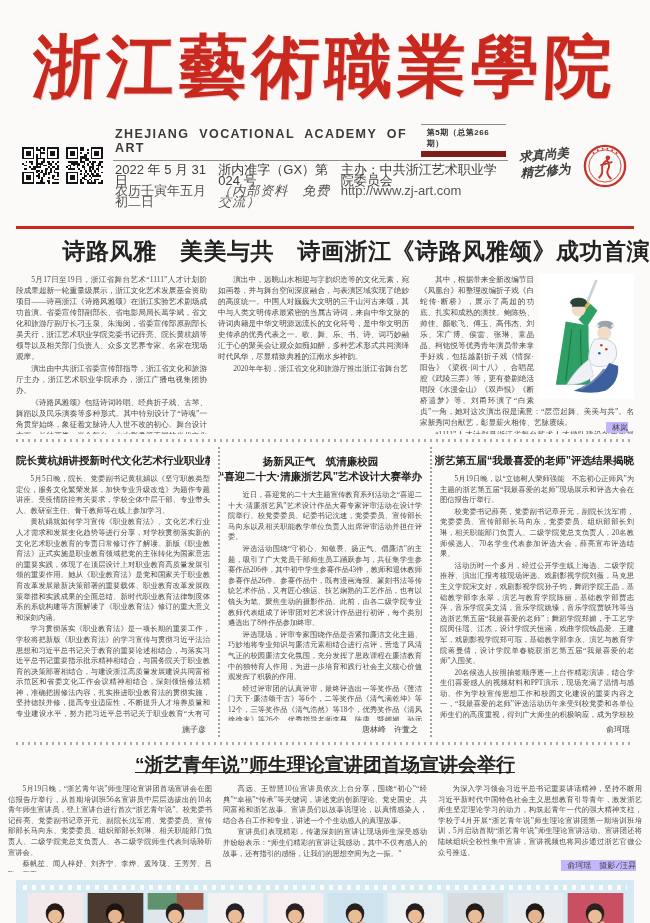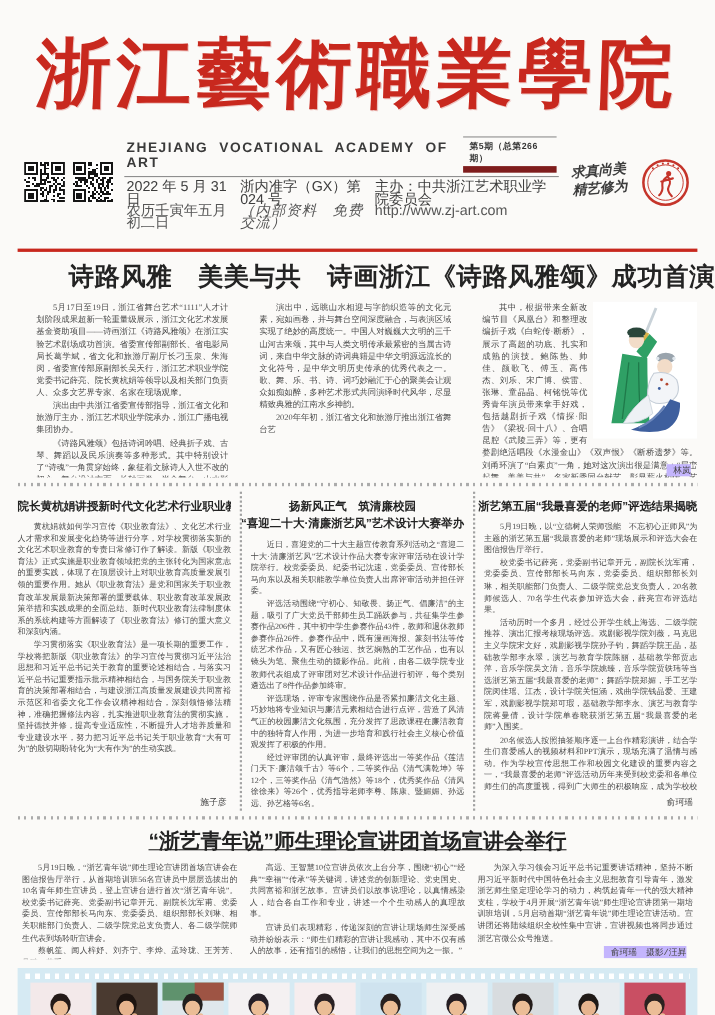--- a/index.html
+++ b/index.html
@@ -24,21 +24,21 @@
   .pub-block .l2{color:#555;}
   .pub-block.lic .l2{font-family:"Liberation Serif",serif;font-style:italic;letter-spacing:1px;}
   .motto{font-family:"DejaVu Serif",serif;font-style:italic;font-weight:bold;font-size:12.5px;
          color:#3c3c3c;line-height:16px;transform:rotate(-5deg);padding:0 2px 6px;white-space:nowrap;}
   .seal{width:46px;height:46px;flex:0 0 auto;}
   .red-rule{height:3px;background:#c8281e;margin:0 16px;}
   
   .lead-headline{font-size:23px;font-weight:900;color:#232323;text-align:right;
                  margin:7px 0 7px;letter-spacing:.5px;font-family:"Liberation Sans",sans-serif;}
   .lead-body{display:flex;gap:11px;margin:0 16px;height:160px;}
-  .lead-col{flex:1;overflow:hidden;position:relative;margin-left:17px;}
+  .lead-col{flex:1;overflow:hidden;position:relative;}
   .lead-col.wide{flex:1.12;}
   p.body{font-family:"Liberation Serif",serif;font-size:7.6px;line-height:11px;color:#4a4a4a;
          text-align:justify;text-indent:2em;margin-bottom:1px;}
   .opera{float:right;width:95px;height:122px;margin:0 0 2px 5px;}
   .abs-byline{position:absolute;right:6px;bottom:1px;font-size:8px;color:#444;
               font-family:Liberation Mono, monospace;background:#c4b5fd;padding-left:6px;}
   .sep-h{height:3px;margin:5px 16px;background:repeating-linear-gradient(90deg,#ababab 0 2px,transparent 2px 6px);}
   
   .mid{display:flex;margin:2px 16px 0;height:290px;}
   .mid-col{flex:1;padding:0 8px;overflow:hidden;display:flex;flex-direction:column;}
@@ -46,21 +46,21 @@
   .mid-col:first-child{padding-left:0;}
   .mid-col:last-child{padding-right:0;}
   .mid-headline{font-weight:900;color:#232323;text-align:center;font-size:10.5px;
                 margin:7px 0 6px;white-space:nowrap;overflow:hidden;}
   .mid-headline .h2l{display:block;line-height:15px;}
   .mid-text{flex:1;overflow:hidden;}
   .mid-text p.body{font-size:7.3px;line-height:10.6px;}
   .byline{text-align:right;font-size:8px;color:#444;font-family:"Liberation Serif",serif;padding:3px 4px 2px;}
   
   .bottom-headline{font-size:19px;font-weight:900;color:#232323;text-align:center;margin:7px 0 6px;text-decoration:underline;}
-  .bottom-body{display:flex;gap:11px;margin:0 20px;height:88px;}
+  .bottom-body{display:flex;gap:11px;margin:0 8px;height:88px;}
   .bottom-col{flex:1;overflow:hidden;position:relative;}
   .bottom-col p.body{font-size:7.3px;line-height:10.6px;}
   
   .strip{margin:8px 16px 0;background:#d6eaf3;padding:4px 5px;}
   .perf{height:5px;background:repeating-linear-gradient(90deg,#fff 0 4px,transparent 4px 9px);margin:1px 2px;}
   .strip-row{display:flex;gap:3px;justify-content:center;margin:3px 0;}
   .sphoto{width:57px;height:82px;overflow:hidden;flex:0 0 auto;}
   .sphoto svg{display:block;width:100%;height:100%;}
 </style>
 </head>
@@ -428,36 +428,38 @@
       <span class="abs-byline">林岚</span>
     </div>
   </div>
 
   <div class="sep-h"></div>
 
   <div class="mid">
     <div class="mid-col">
       <div class="mid-headline">院长黄杭娟讲授新时代文化艺术行业职业教育</div>
       <div class="mid-text">
+        <p class="body">5月5日晚，院长、党委副书记黄杭娟以《坚守职教类型定位，服务文化繁荣发展，加快专业升级改造》为题作专题讲座。受疫情防控有关要求，学校全体中层干部、专业带头人、教研室主任、骨干教师等在线上参加学习。</p>
         <p class="body">黄杭娟就如何学习宣传《职业教育法》、文化艺术行业人才需求和发展变化趋势等进行分享，对学校贯彻落实新的文化艺术职业教育的专责日常修订作了解读。新版《职业教育法》正式实施是职业教育领域把党的主张转化为国家意志的重要实践，体现了在顶层设计上对职业教育高质量发展引领的重要作用。她从《职业教育法》是党和国家关于职业教育改革发展最新决策部署的重要载体、职业教育改革发展政策举措和实践成果的全面总结、新时代职业教育法律制度体系的系统构建等方面解读了《职业教育法》修订的重大意义和深刻内涵。</p>
         <p class="body">学习贯彻落实《职业教育法》是一项长期的重要工作，学校将把新版《职业教育法》的学习宣传与贯彻习近平法治思想和习近平总书记关于教育的重要论述相结合，与落实习近平总书记重要指示批示精神相结合，与国务院关于职业教育的决策部署相结合，与建设浙江高质量发展建设共同富裕示范区和省委文化工作会议精神相结合，深刻领悟修法精神，准确把握修法内容，扎实推进职业教育法的贯彻实施，坚持德技并修，提高专业适应性，不断提升人才培养质量和专业建设水平，努力把习近平总书记关于职业教育“大有可为”的殷切期盼转化为“大有作为”的生动实践。</p>
       </div>
       <div class="byline">施子彦</div>
     </div>
     <div class="mid-col">
       <div class="mid-headline">
         <span class="h2l">扬新风正气　筑清廉校园</span>
         <span class="h2l">“喜迎二十大·清廉浙艺风”艺术设计大赛举办</span>
       </div>
       <div class="mid-text">
         <p class="body">近日，喜迎党的二十大主题宣传教育系列活动之“喜迎二十大·清廉浙艺风”艺术设计作品大赛专家评审活动在设计学院举行。校党委委员、纪委书记沈速，党委委员、宣传部长马向东以及相关职能教学单位负责人出席评审活动并担任评委。</p>
         <p class="body">评选活动围绕“守初心、知敬畏、扬正气、倡廉洁”的主题，吸引了广大党员干部师生员工踊跃参与，共征集学生参赛作品206件，其中初中学生参赛作品43件，教师和退休教师参赛作品26件。参赛作品中，既有漫画海报、篆刻书法等传统艺术作品，又有匠心独运、技艺娴熟的工艺作品，也有以镜头为笔、聚焦生动的摄影作品。此前，由各二级学院专业教师代表组成了评审团对艺术设计作品进行初评，每个类别遴选出了8件作品参加终审。</p>
         <p class="body">评选现场，评审专家围绕作品是否紧扣廉洁文化主题、巧妙地将专业知识与廉洁元素相结合进行点评，营造了风清气正的校园廉洁文化氛围，充分发挥了思政课程在廉洁教育中的独特育人作用，为进一步培育和践行社会主义核心价值观发挥了积极的作用。</p>
         <p class="body">经过评审团的认真评审，最终评选出一等奖作品《莲洁门天下·廉洁颂千古》等6个，二等奖作品《清气满乾坤》等12个，三等奖作品《清气浩然》等18个，优秀奖作品《清风徐徐来》等26个，优秀指导老师李尊、陈康、暨媚媚、孙远远、孙艺格等6名。</p>
       </div>
+      <div class="byline">唐林峰　许萱之</div>
     </div>
     <div class="mid-col">
       <div class="mid-headline">浙艺第五届“我最喜爱的老师”评选结果揭晓</div>
       <div class="mid-text">
         <p class="body">5月19日晚，以“立德树人荣师强能　不忘初心正师风”为主题的浙艺第五届“我最喜爱的老师”现场展示和评选大会在图信报告厅举行。</p>
         <p class="body">校党委书记薛亮，党委副书记章开元，副院长沈军甫，党委委员、宣传部部长马向东，党委委员、组织部部长刘琳，相关职能部门负责人、二级学院党总支负责人，20名教师候选人、70名学生代表参加评选大会，薛亮宣布评选结果。</p>
         <p class="body">活动历时一个多月，经过公开学生线上海选、二级学院推荐、演出汇报考核现场评选。戏剧影视学院刘薇，马克思主义学院宋文好，戏剧影视学院孙子钧，舞蹈学院王晶，基础教学部李永翠，演艺与教育学院陈丽，基础教学部贾志萍，音乐学院吴文清，音乐学院姚臻，音乐学院贾轶玮等当选浙艺第五届“我最喜爱的老师”；舞蹈学院郑媚，手工艺学院闵佳瑶、江杰，设计学院关恒涵，戏曲学院钱晶爱、王建军，戏剧影视学院郑可瑕，基础教学部李永、演艺与教育学院蒋曼倩，设计学院单春晓获浙艺第五届“我最喜爱的老师”入围奖。</p>
         <p class="body">20名候选人按照抽签顺序逐一上台作精彩演讲，结合学生们喜爱感人的视频材料和PPT演示，现场充满了温情与感动。作为学校宣传思想工作和校园文化建设的重要内容之一，“我最喜爱的老师”评选活动历年来受到校党委和各单位师生们的高度重视，得到广大师生的积极响应，成为学校校园文化品牌之一。自2014年以来，已成功举办了五届，产生了54名“我最喜爱的老师”。</p>
       </div>
       <div class="byline">俞珂瑶</div>

